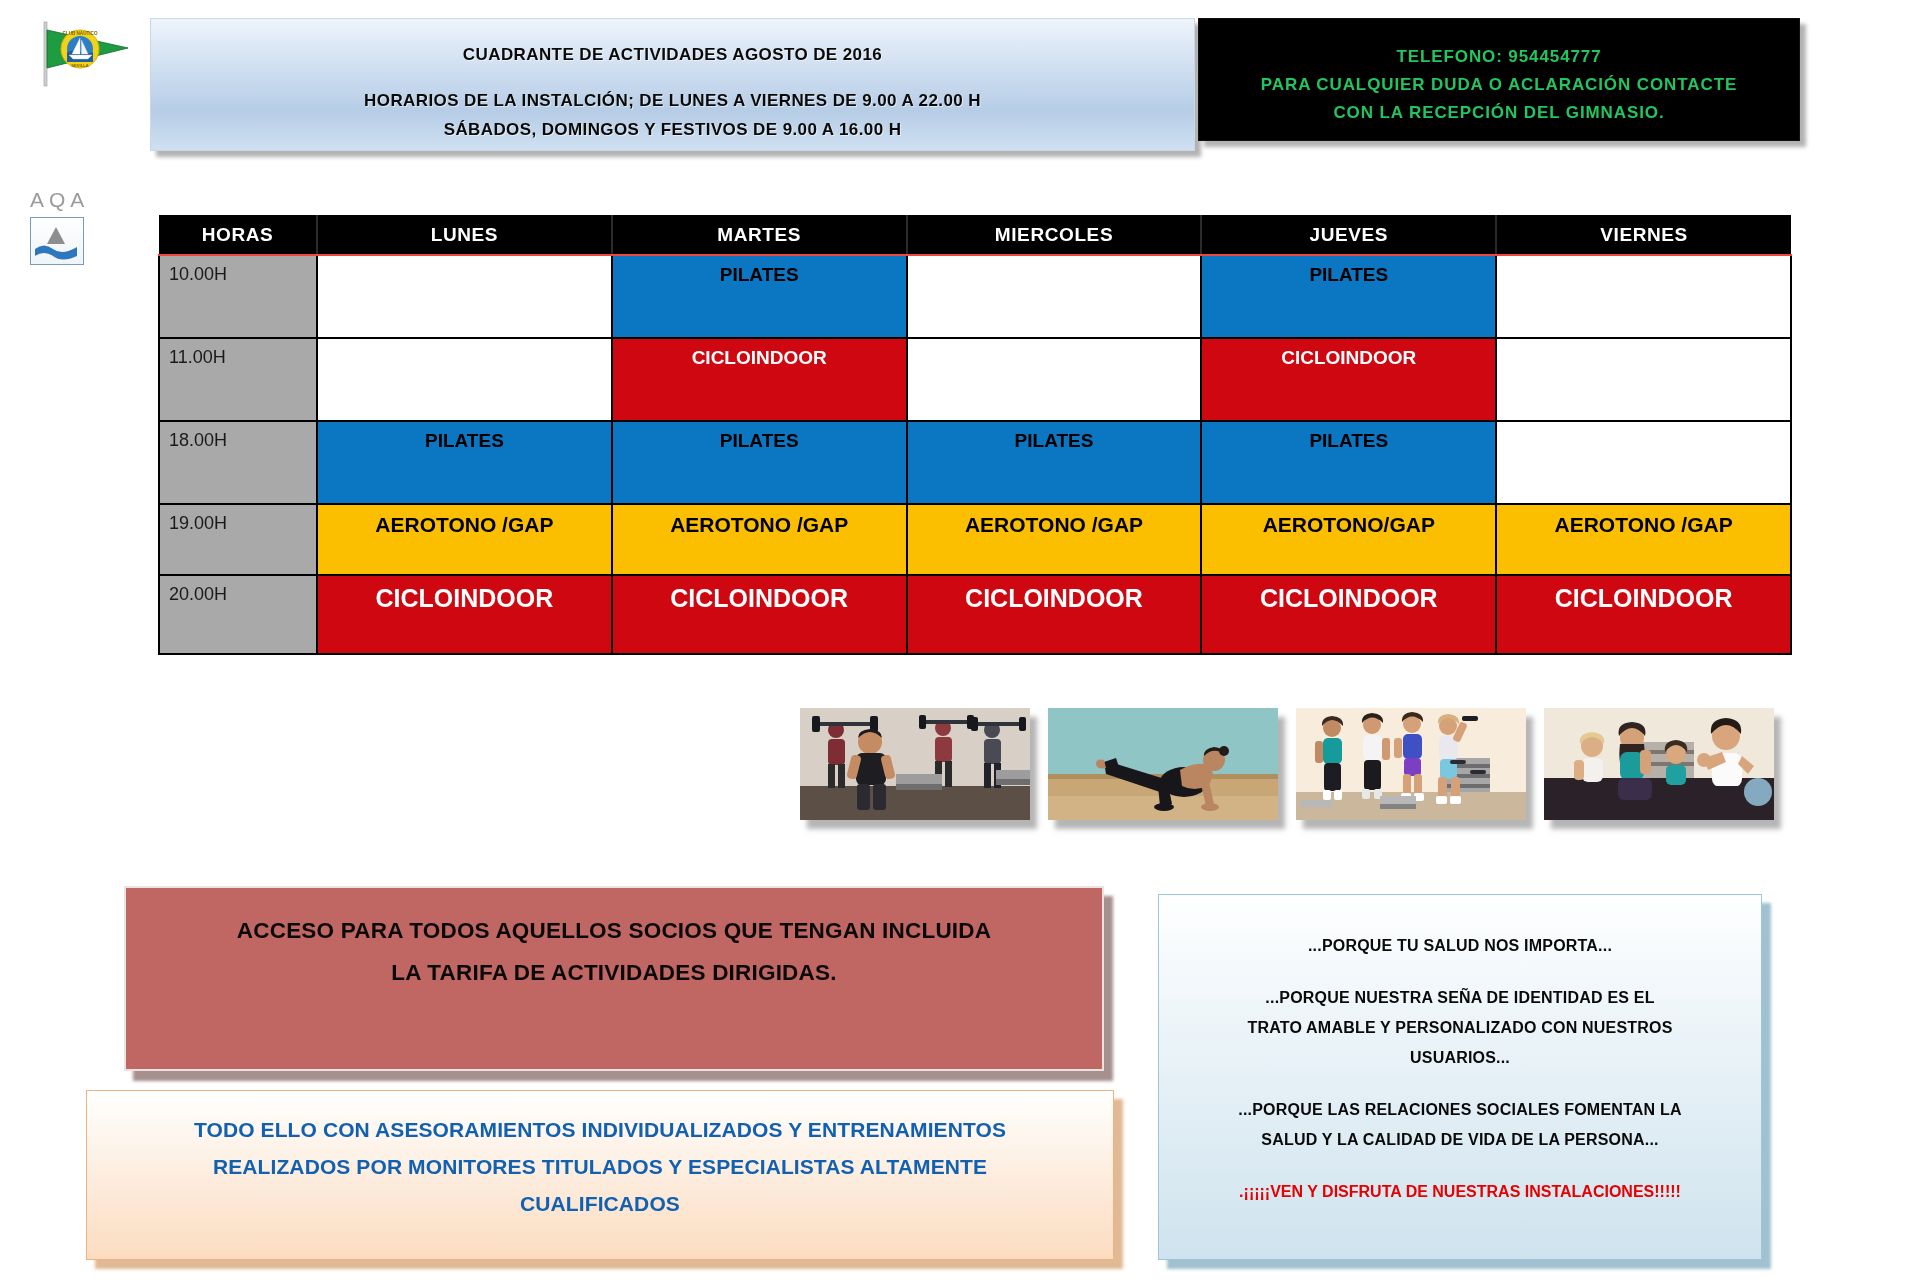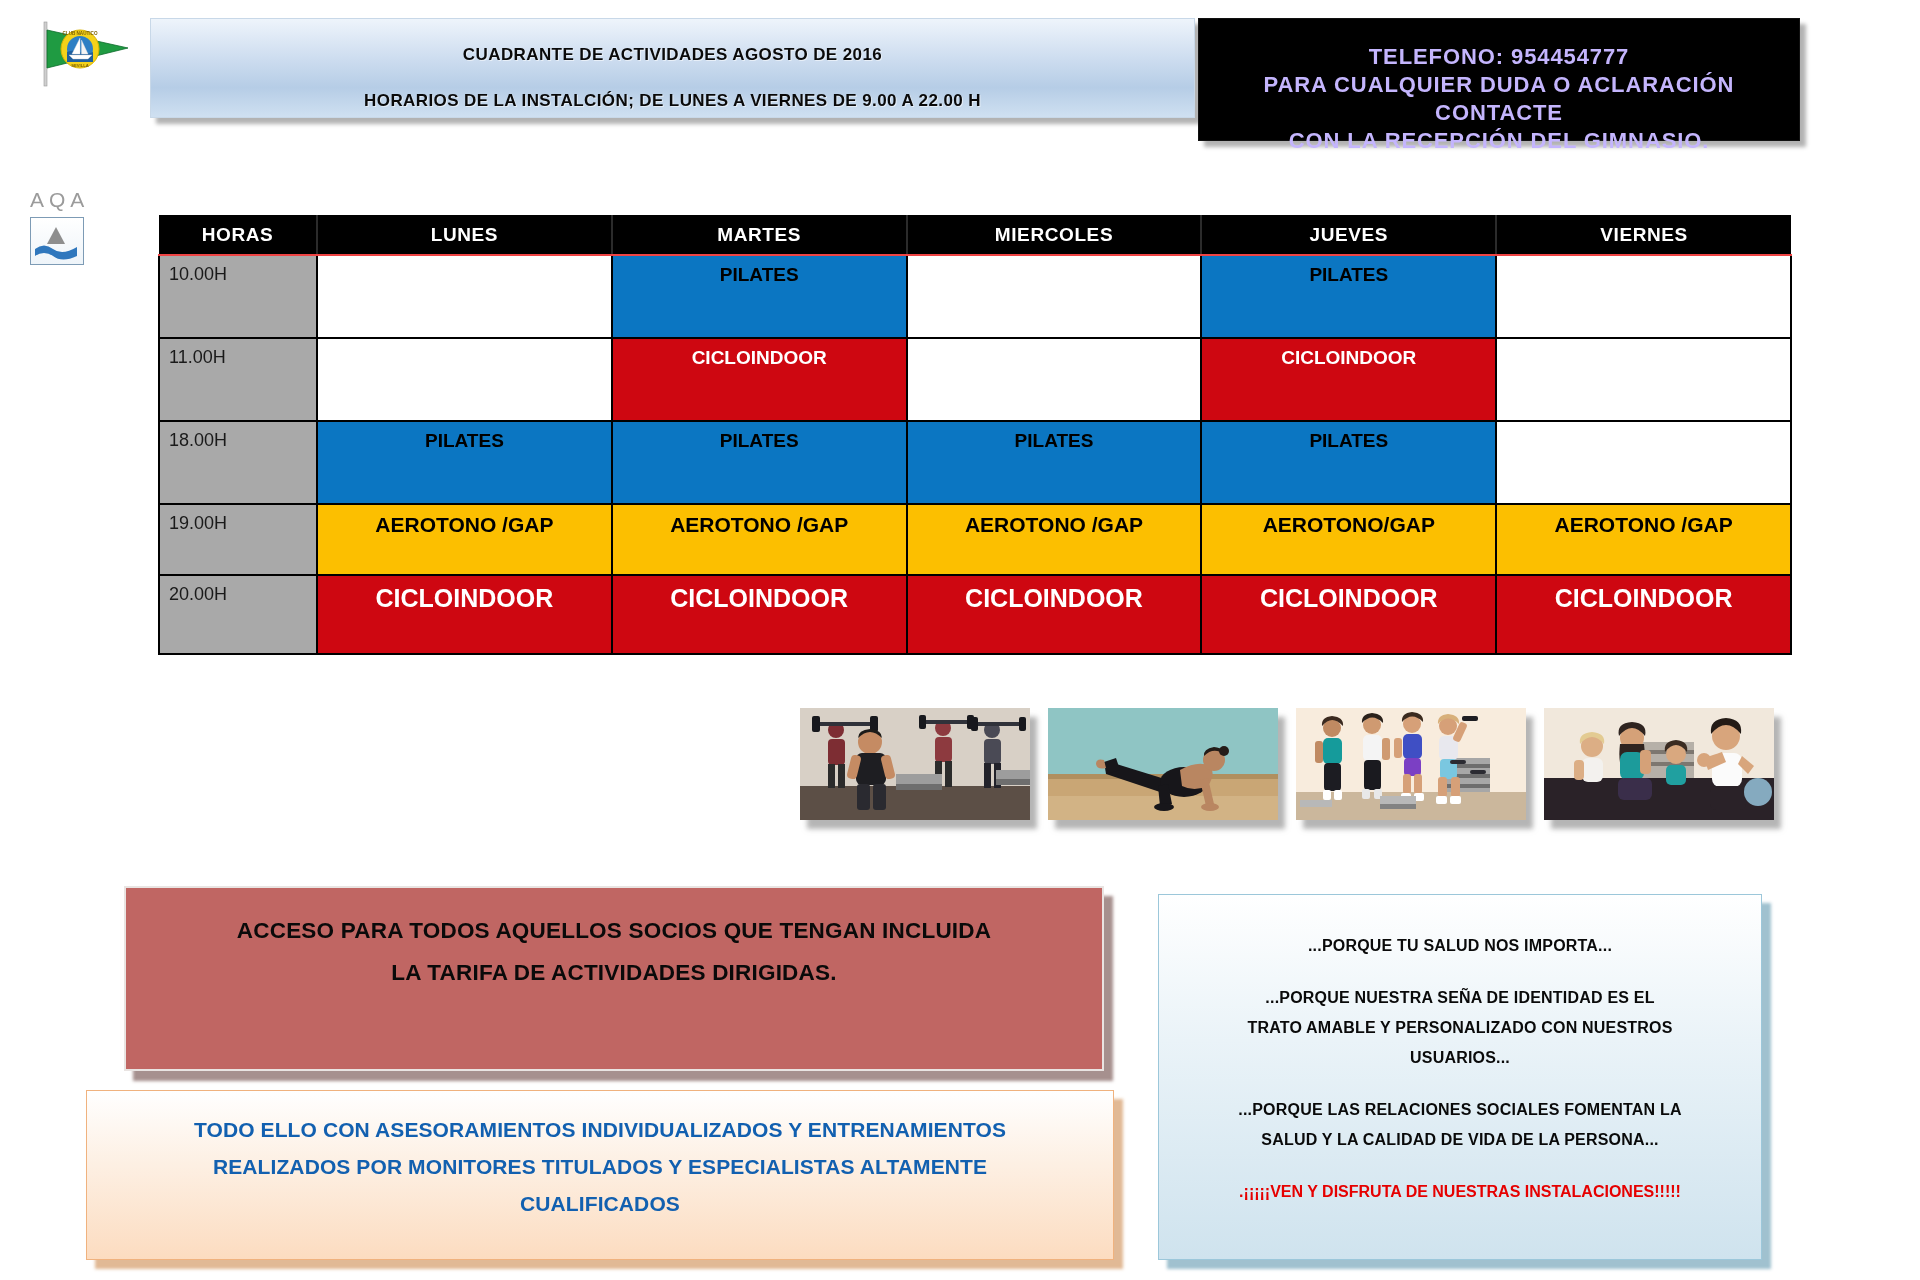--- a/index.html
+++ b/index.html
@@ -27,21 +27,21 @@
     border:1px solid #7d9bb5;
     background:linear-gradient(180deg,#ffffff 0%,#eef4f9 100%);
     position:relative;
   }
   #aqa-box svg{position:absolute;left:0;top:0;}
 
   
   .shadowed{box-shadow:6px 6px 4px rgba(0,0,0,0.30);}
 
   #title-banner{
-    position:absolute;left:150px;top:18px;width:1045px;height:100px;
+    position:absolute;left:150px;top:18px;width:1045px;height:133px;
     background:linear-gradient(180deg,#eef4fb 0%,#ccdcef 42%,#b6cde6 70%,#cfe0f1 100%);
     border:1px solid #c8d8e8;
     box-sizing:border-box;
     text-align:center;
     padding-top:26px;
   }
   #title-banner .tline{
     font-size:17px;font-weight:bold;color:#0a0a0a;letter-spacing:.4px;
     text-shadow:1px 1px 0 rgba(255,255,255,.55);
   }
@@ -50,21 +50,21 @@
 
   #phone-banner{
     position:absolute;left:1198px;top:18px;width:602px;height:123px;
     background:#000000;
     border:1px solid #111;
     box-sizing:border-box;
     text-align:center;
     padding-top:24px;
   }
   #phone-banner .pline{
-    font-size:22px;font-weight:bold;color:#c4b5fd;letter-spacing:.9px;
+    font-size:17px;font-weight:bold;color:#22c55e;letter-spacing:.9px;
     line-height:28px;
   }
 
   
   #schedule{
     position:absolute;left:158px;top:215px;width:1632px;
     border-collapse:collapse;
     table-layout:fixed;
   }
   #schedule col.c-hours{width:158px;}
@@ -190,20 +190,21 @@
       <polygon points="25,9 34,26 16,26" fill="#8e8e8e"></polygon>
       <path d="M4 31 Q13 24 22 31 Q31 38 46 29 L46 38 Q31 45 22 38 Q13 32 4 38 Z" fill="#2f77bd"></path>
     </svg>
   </div>
 </div>
 
 <div id="title-banner" class="shadowed">
   <div class="tline">CUADRANTE DE ACTIVIDADES AGOSTO DE 2016</div>
   <div class="gap"></div>
   <div class="tline sub">HORARIOS DE LA INSTALCIÓN; DE LUNES A VIERNES DE 9.00 A 22.00 H</div>
+  <div class="tline sub">SÁBADOS, DOMINGOS Y FESTIVOS DE 9.00 A 16.00 H</div>
 </div>
 
 <div id="phone-banner" class="shadowed">
   <div class="pline">TELEFONO: 954454777</div>
   <div class="pline">PARA CUALQUIER DUDA O ACLARACIÓN CONTACTE</div>
   <div class="pline">CON LA RECEPCIÓN DEL GIMNASIO.</div>
 </div>
 
 <table id="schedule">
   <colgroup>

